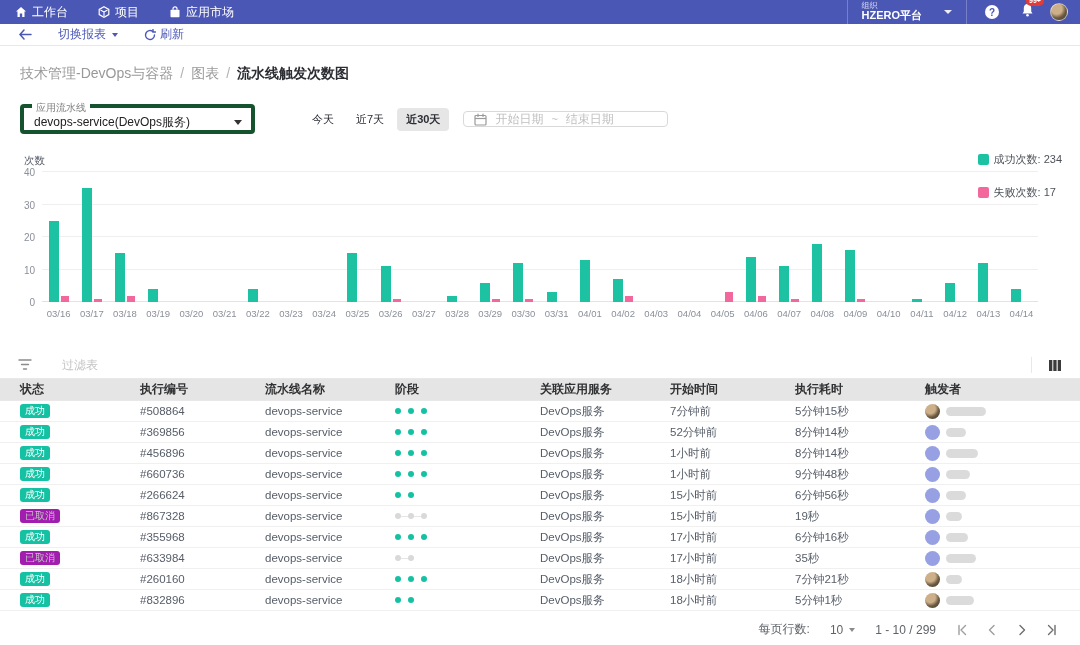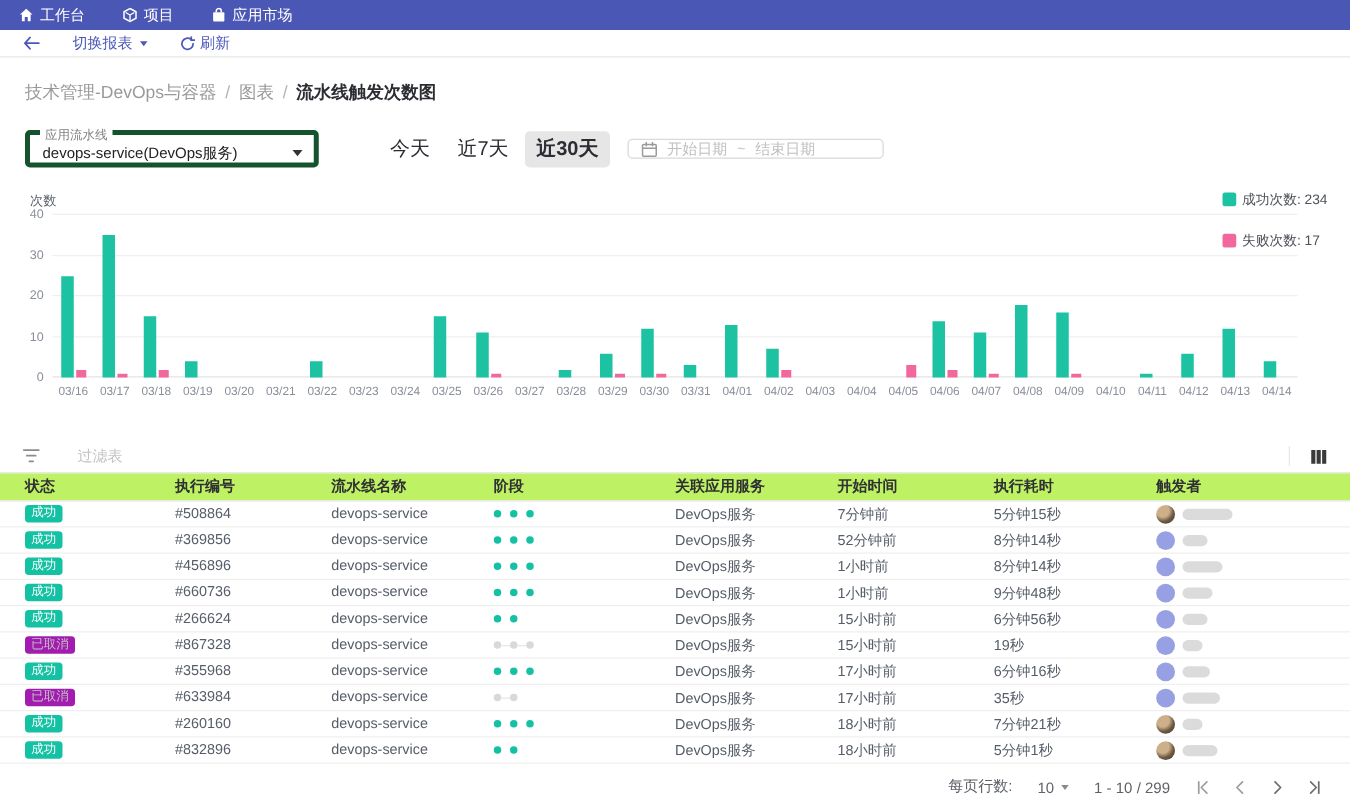--- a/index.html
+++ b/index.html
@@ -41,21 +41,21 @@
   .crumb-sep { margin:0 7px; color:#b3b3b3; }
 
   
   .filters { display:flex; align-items:center; margin:21px 0 0 20px; }
   .select-box { position:relative; width:235px; height:30px; border:4px solid #14532d; border-radius:4px; cursor:pointer; }
   .select-label { position:absolute; top:-7px; left:8px; background:#fff; padding:0 4px; font-size:10px; color:#808080; }
   .select-value { line-height:28px; padding-left:10px; font-size:12px; color:#222; }
   .select-caret { position:absolute; right:9px; top:12px; width:0; height:0;
     border-left:4px solid transparent; border-right:4px solid transparent; border-top:5px solid #333; }
   .range-group { display:flex; align-items:center; gap:4px; margin-left:48px; }
-  .range-btn { font-size:16px; color:#2b2d33; padding:4px 9px; border-radius:4px; cursor:pointer; font-weight:500; }
+  .range-btn { font-size:11px; color:#2b2d33; padding:4px 9px; border-radius:4px; cursor:pointer; font-weight:500; }
   .range-btn.active { background:#e6e6e6; font-weight:bold; }
   .date-range { display:flex; align-items:center; gap:8px; border:1px solid #d9d9d9; border-radius:4px;
     height:16px; padding:0 10px; margin-left:14px; width:205px; }
   .date-range .ph { font-size:12px; color:#bfbfbf; }
   .date-tilde { font-size:11px; color:#bfbfbf; }
 
   
   .chart-wrap { position:relative; margin-top:14px; height:178px; }
   .legend { position:absolute; right:18px; top:4px; display:flex; gap:18px;flex-direction:column; }
   .legend-item { display:flex; align-items:center; gap:5px; cursor:pointer; }
@@ -74,21 +74,21 @@
   .xlabel { flex:1; text-align:center; font-size:9.5px; color:#8a8f99; }
 
   
   .tbl-filterbar { display:flex; align-items:center; margin-top:26px; height:26px; padding:0 18px;gap:20px; }
   .funnel { margin-right:10px; }
   .tbl-filter-ph { font-size:12px; color:#c3c3c3; flex:1; }
   .colset { display:flex; align-items:center; }
   .colset-div { width:1px; height:16px; background:#e8e8e8; margin-right:16px; }
   .grid-row { display:grid; grid-template-columns:120px 125px 130px 145px 130px 125px 130px 1fr;
     padding-left:20px; align-items:center; }
-  .thead { background:#bef264; border-top:1px solid #e8e8e8; border-bottom:1px solid #e8e8e8; height:23px; }
+  .thead { background:#e5e5e5; border-top:1px solid #e8e8e8; border-bottom:1px solid #e8e8e8; height:23px; }
   .th { font-size:12px; font-weight:bold; color:#303133; }
   .trow { height:21px; border-bottom:1px solid #f0f0f0; font-size:11.5px; color:#565d68; }
   .badge { display:inline-block; font-size:10px; line-height:1; padding:2px 5px; border-radius:3px; }
   .badge.success { background:#14c2a3; color:#fff; }
   .badge.canceled { background:#a21caf; color:#c2c2c2; }
   .stages { display:flex; align-items:center; }
   .dot { width:6px; height:6px; border-radius:50%; }
   .dot.success { background:#14c2a3; }
   .dot.canceled { background:#d9d9d9; }
   .conn { width:7px; height:1px; }
@@ -134,20 +134,38 @@
       <div class="nav-item">
         <span>
           <svg width="12" height="12" viewBox="0 0 12 12">
             <rect x="1.5" y="3.8" width="9" height="7.4" rx="0.8" fill="#fff"></rect>
             <path d="M4 3.8 L4 2.8 A2 2 0 0 1 8 2.8 L8 3.8" stroke="#fff" stroke-width="1.2" fill="none"></path>
           </svg>
         </span>
         <span>应用市场</span>
       </div>
     </div>
+  <div class="topnav-right">
+    <div class="org-switcher">
+      <div class="org-texts">
+        <span class="org-label">组织</span>
+        <span class="org-name">HZERO平台</span>
+      </div>
+      <span class="chev-down"></span>
+    </div>
+    <div class="help-btn">?</div>
+    <div class="bell-wrap">
+      <svg width="13" height="14" viewBox="0 0 13 14">
+        <path d="M6.5 1 C4 1 2.8 3 2.8 5.2 L2.8 8.5 L1.5 10.5 L11.5 10.5 L10.2 8.5 L10.2 5.2 C10.2 3 9 1 6.5 1 Z" fill="#fff"></path>
+        <circle cx="6.5" cy="12.2" r="1.3" fill="#fff"></circle>
+      </svg>
+      <span class="bell-badge">99+</span>
+    </div>
+    <div class="avatar-top"></div>
+  </div>
 </div>
 
 <div class="toolbar">
   <div class="tool-item">
     <svg width="14" height="11" viewBox="0 0 14 11">
       <path d="M6 1 L2 5.5 L6 10 M2 5.5 L13 5.5" stroke="#4c58b8" stroke-width="1.5" fill="none" stroke-linecap="round"></path>
     </svg>
   </div>
   <div class="tool-item">
     <span>切换报表</span>

